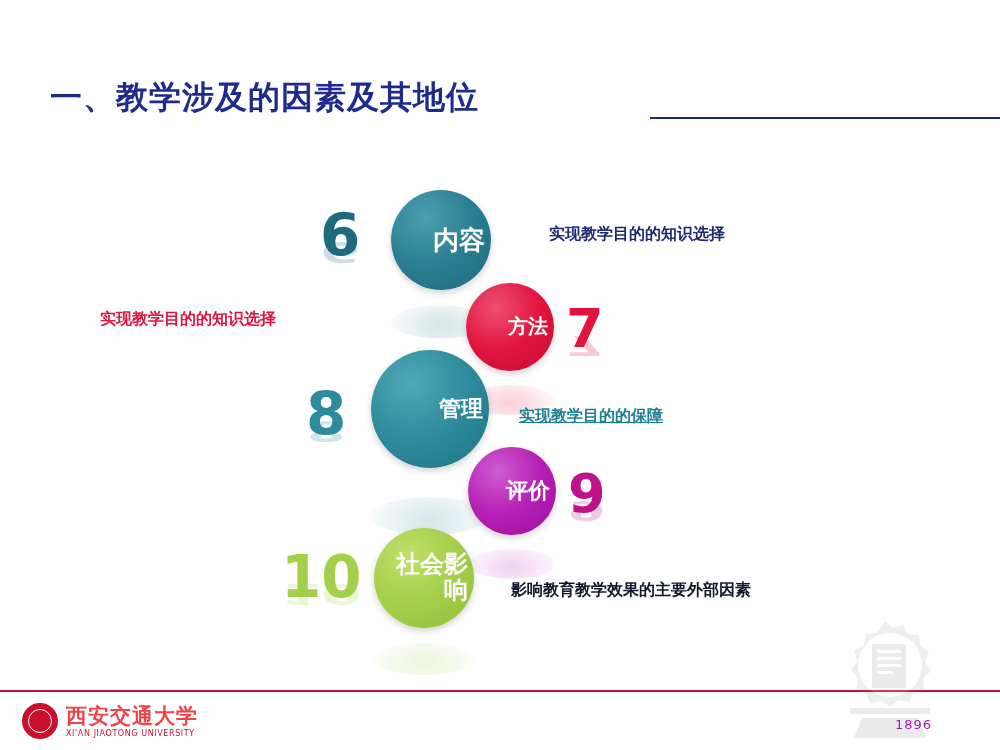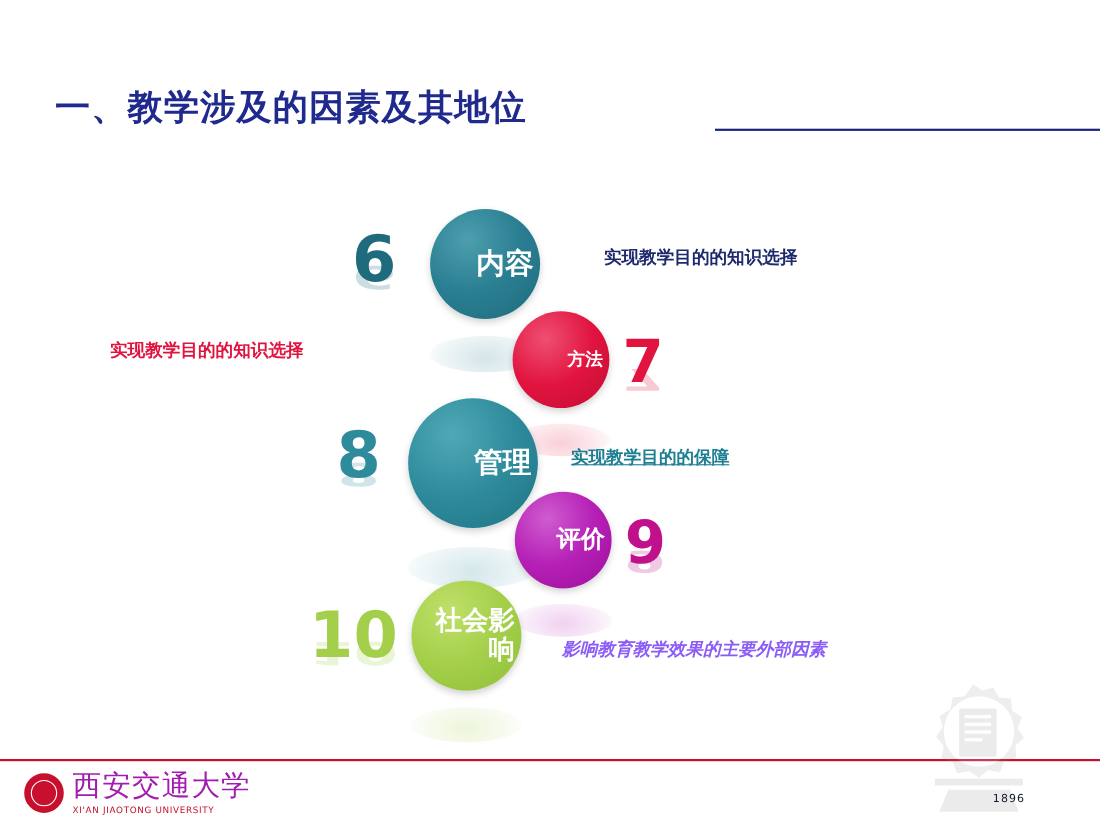--- a/index.html
+++ b/index.html
@@ -78,27 +78,27 @@
     box-sizing: border-box;
   }
   .bubble.b6 {
     left: 391px; top: 40px; width: 100px; height: 100px;
     font-size: 26px;
     background: radial-gradient(circle at 34% 28%, #4b9fae 0%, #2b7f92 48%, #1d6b7d 100%);
     box-shadow: 0 3px 7px rgba(0,0,0,0.18);
   }
   .bubble.b7 {
     left: 466px; top: 133px; width: 88px; height: 88px;
-    font-size: 16px;
+    font-size: 20px;
     background: radial-gradient(circle at 34% 28%, #ef4f72 0%, #e1143f 50%, #c20d33 100%);
     box-shadow: 0 3px 7px rgba(0,0,0,0.18);
   }
   .bubble.b8 {
-    left: 371px; top: 212px; width: 118px; height: 118px;
-    font-size: 26px;
+    left: 371px; top: 200px; width: 118px; height: 118px;
+    font-size: 22px;
     background: radial-gradient(circle at 34% 28%, #4fa8b5 0%, #2e8b9c 50%, #1e7383 100%);
     box-shadow: 0 3px 7px rgba(0,0,0,0.18);
   }
   .bubble.b9 {
     left: 468px; top: 297px; width: 88px; height: 88px;
     font-size: 22px;
     background: radial-gradient(circle at 34% 28%, #cf5cd0 0%, #b51fb5 50%, #9c0f9c 100%);
     box-shadow: 0 3px 7px rgba(0,0,0,0.18);
   }
   .bubble.b10 {
@@ -145,21 +145,21 @@
   .cap {
     position: absolute;
     font-size: 16px;
     font-weight: bold;
     white-space: nowrap;
   }
   .cap.c6  { left: 549px; top: 74px;  color: #1f2a6e; }
   .cap.c7  { left: 100px; top: 159px; color: #e1143f; }
   .cap.c8  { left: 519px; top: 256px; color: #1d7f92; text-decoration: underline; }
   .cap.c9  { left: 200px; top: 337px; color: #b51fb5; }
-  .cap.c10 { left: 511px; top: 430px; color: #8b5cf6; font-style: italic; }
+  .cap.c10 { left: 511px; top: 430px; color: #0f172a; }
 
   
   .footer-rule {
     position: absolute;
     left: 0;
     top: 690px;
     width: 1000px;
     height: 0;
     border-top: 2px solid #c8102e;
   }
@@ -186,23 +186,23 @@
     content: "";
     position: absolute;
     left: 4px; top: 4px; right: 4px; bottom: 4px;
     border-radius: 50%;
     border: 1.5px solid #ffffff;
   }
   .logo-text {
     margin-left: 8px;
   }
   .logo-cn {
-    font-size: 26px;
-    font-weight: normal;
-    color: #a21caf;
+    font-size: 21px;
+    font-weight: bold;
+    color: #ef4444;
     letter-spacing: 1px;
     font-family: "DejaVu Serif", "Liberation Serif", serif;
     line-height: 1.1;
   }
   .logo-en {
     font-size: 8px;
     color: #c8102e;
     letter-spacing: 0.6px;
     margin-top: 2px;
   }
@@ -214,22 +214,22 @@
     bottom: 2px;
     width: 210px;
     height: 140px;
     opacity: 0.16;
     pointer-events: none;
   }
   .wm-year {
     position: absolute;
     right: 68px;
     bottom: 18px;
-    font-size: 10px;
-    color: #0f172a;
+    font-size: 13px;
+    color: #a21caf;
     letter-spacing: 1px;
   }
 </style>
 </head>
 <body>
 
 <div class="slide">
 
   <div class="title-row">
     <div class="title-text">一、教学涉及的因素及其地位</div>

